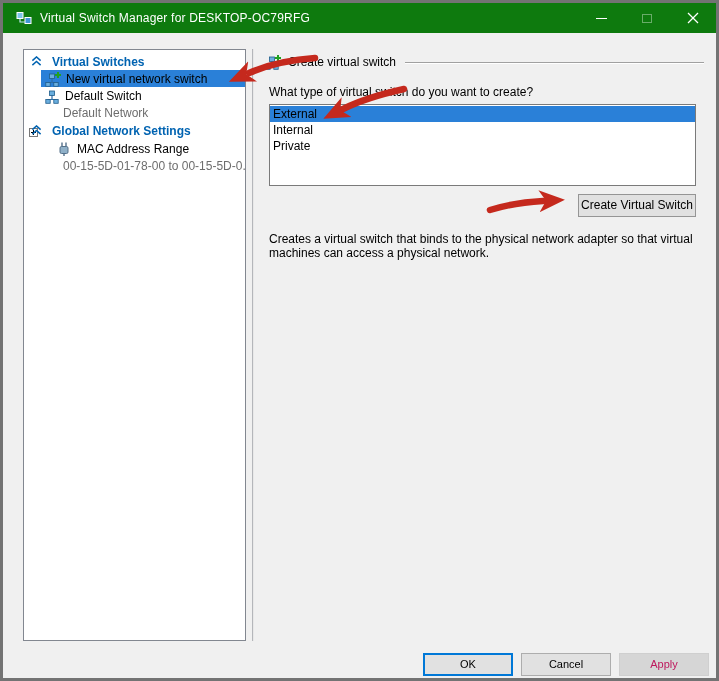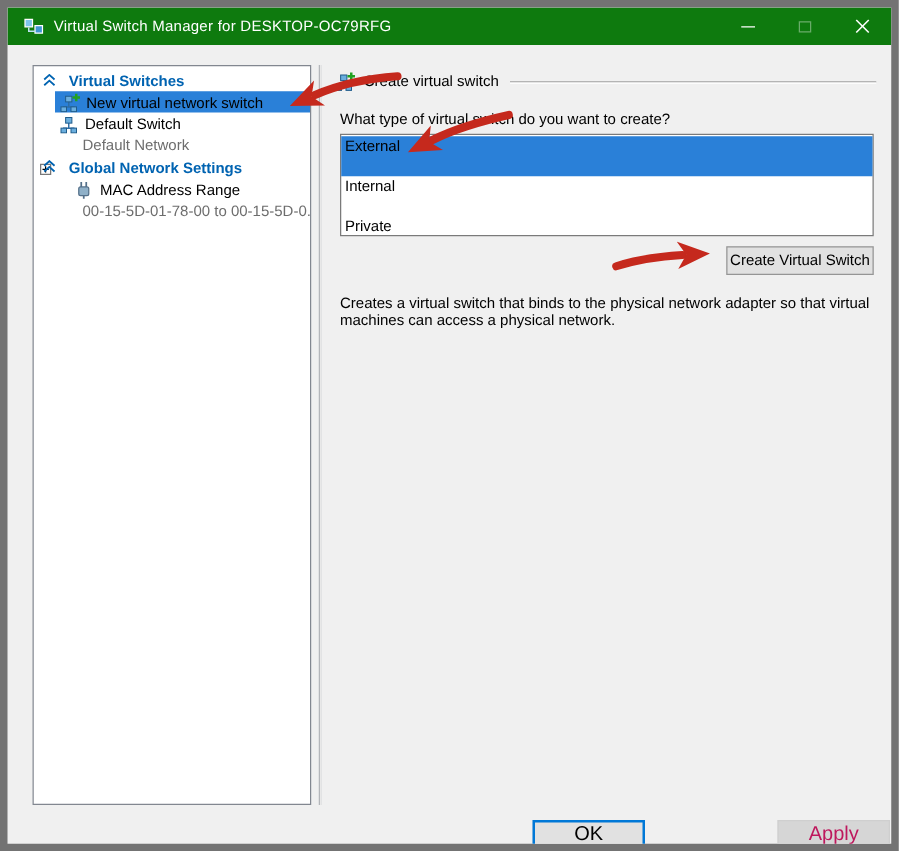--- a/index.html
+++ b/index.html
@@ -1,20 +1,20 @@
 <!DOCTYPE html>
 <html><head>
 <meta charset="utf-8">
 <style>
   * { margin:0; padding:0; box-sizing:border-box; }
   html,body { width:719px; height:681px; }
   body { font-family:"Liberation Sans", sans-serif; font-size:12px; color:#000; }
 
   .window { position:relative; width:719px; height:681px; background:#f0f0f0;
-            border:6px solid #737373; overflow:hidden; }
+            border:3px solid #737373; overflow:hidden; }
 
   
   .titlebar { position:absolute; top:0; left:0; right:0; height:30px;
               background:#0e7a0e; display:flex; align-items:center; }
   .titlebar .app-icon { width:16px; height:16px; margin:0 8px 0 13px; flex:0 0 auto; }
   .titlebar .title { color:#ffffff; font-size:12px; letter-spacing:.2px; }
   .caption-group { position:absolute; right:0; top:0; height:30px; display:flex; }
   .cap-btn { width:46px; height:30px; display:flex; align-items:center; justify-content:center; }
   .min-glyph { width:11px; height:1px; background:#fff; }
   .max-glyph { width:10px; height:9px; border:1px solid rgba(255,255,255,.38); }
@@ -43,30 +43,30 @@
   
   .main-header { position:absolute; left:262px; top:51px; right:12px;
                  display:flex; align-items:center; }
   .main-header .ticon { width:16px; height:16px; margin-right:7px; }
   .main-header .htext { font-size:12px; }
   .main-header .rule { flex:1; height:2px; margin-left:9px; margin-top:1px;
                        border-top:1px solid #a0a0a0; border-bottom:1px solid #ffffff; }
   .question { position:absolute; left:266px; top:82px; }
   .listbox { position:absolute; left:266px; top:101px; width:427px; height:82px;
              background:#fff; border:1px solid #7a7a7a; padding-top:1px; }
-  .lb-item { height:32px; line-height:16px; padding-left:3px; }
+  .lb-item { height:16px; line-height:16px; padding-left:3px; }
   .lb-item.selected { background:#2a80d8; }
   .create-btn { position:absolute; left:575px; top:191px; width:118px; height:23px;
                 background:#e1e1e1; border:1px solid #959595; text-align:center;
                 line-height:21px; font-size:12px; }
   .description { position:absolute; left:266px; top:229px; width:432px;
                  line-height:14px; }
 
   
-  .btn { position:absolute; width:90px; height:23px; text-align:center; font-size:16px;
+  .btn { position:absolute; width:90px; height:23px; text-align:center; font-size:11px;
          background:#e1e1e1; border:1px solid #adadad; line-height:21px; }
   .btn-ok { left:420px; top:650px; border:2px solid #0078d7; line-height:19px; }
   .btn-cancel { left:518px; top:650px; }
   .btn-apply { left:616px; top:650px; background:#d6d6d6; border-color:#cfcfcf; color:#be185d; }
 
   
   .overlay { position:absolute; inset:0; width:719px; height:681px;
              pointer-events:none; z-index:20; }
 </style>
 </head>
@@ -175,20 +175,21 @@
     <div class="lb-item selected">External</div>
     <div class="lb-item">Internal</div>
     <div class="lb-item">Private</div>
   </div>
 
   <div class="create-btn">Create Virtual Switch</div>
 
   <div class="description">Creates a virtual switch that binds to the physical network adapter so that virtual machines can access a physical network.</div>
 
   <div class="btn btn-ok">OK</div>
+  <div class="btn btn-cancel">Cancel</div>
   <div class="btn btn-apply">Apply</div>
 
   <svg class="overlay" viewBox="0 0 719 681">
     <defs>
       <marker id="ah" markerUnits="userSpaceOnUse" markerWidth="28" markerHeight="24" viewBox="0 0 28 24" refX="4" refY="12" orient="auto">
         <path d="M0,1 L26,12 L0,23 L7,12 z" fill="#c5291d"></path>
       </marker>
     </defs>
     <path d="M312,55 C284,57 262,63 246,70" fill="none" stroke="#c5291d" stroke-width="6.5" stroke-linecap="round" marker-end="url(#ah)"></path>
     <path d="M401,86 C374,92 356,98 340,106" fill="none" stroke="#c5291d" stroke-width="6.5" stroke-linecap="round" marker-end="url(#ah)"></path>

